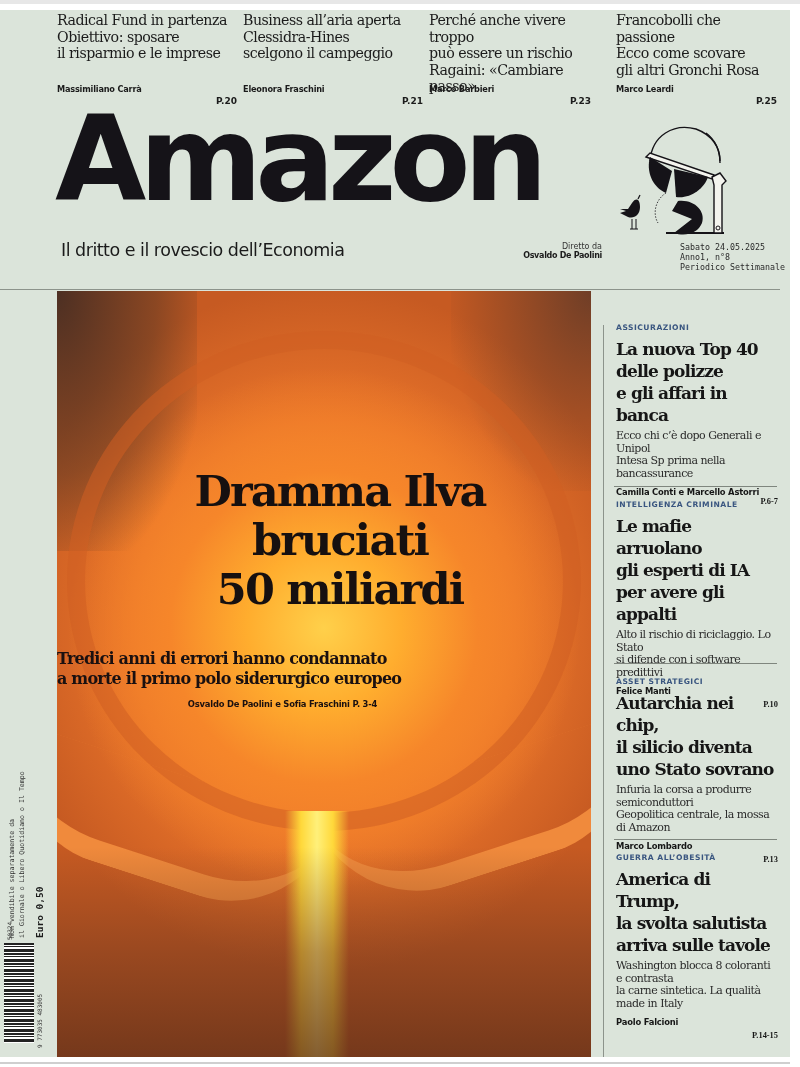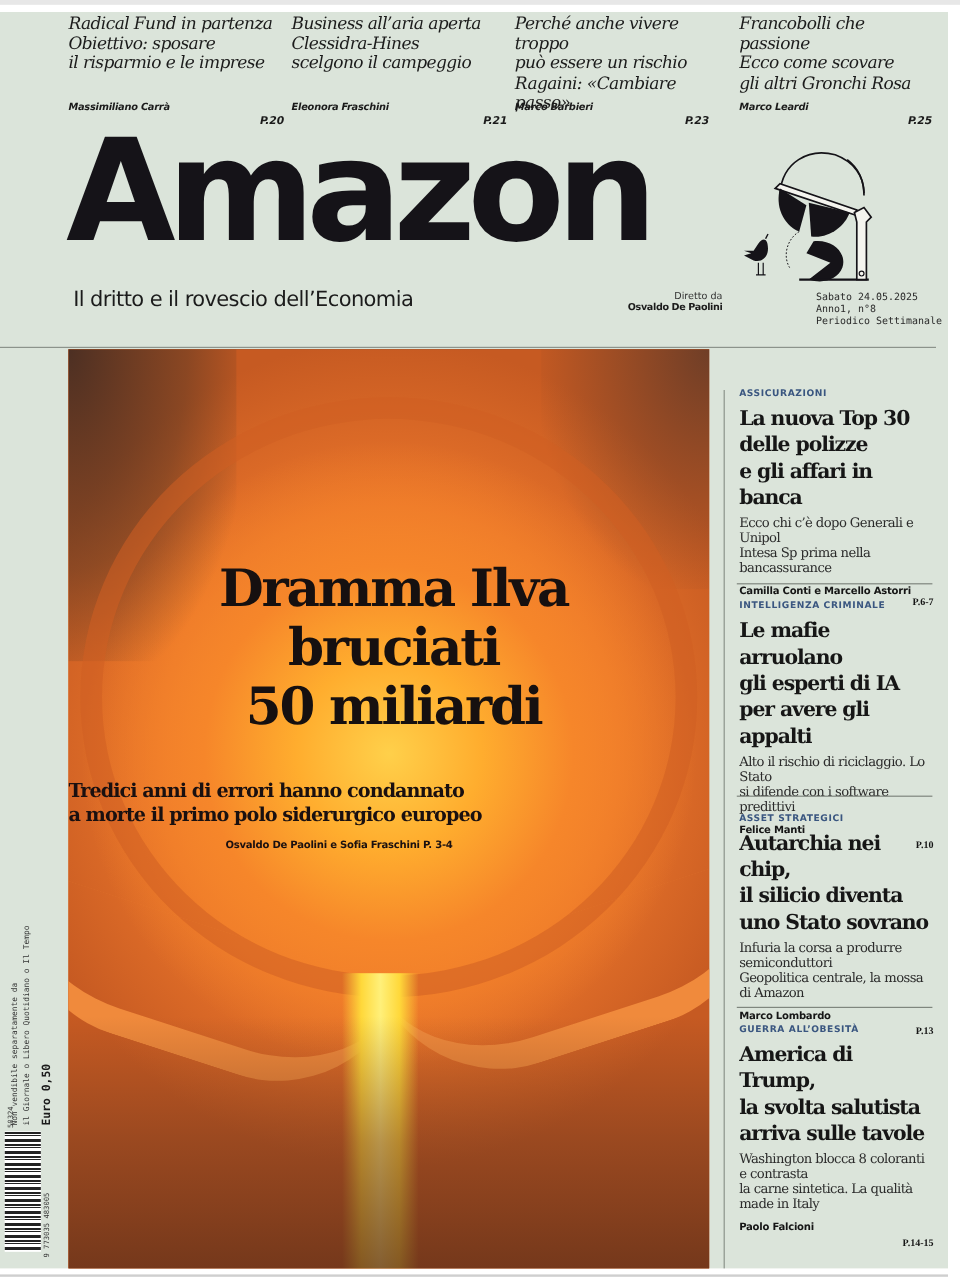--- a/index.html
+++ b/index.html
@@ -6,21 +6,21 @@
   html, body { width: 800px; height: 1067px; overflow: hidden; background: #ffffff; }
   body { position: relative; font-family: "Liberation Sans", sans-serif; }
   .page {
     position: absolute; left: 0; top: 10px; width: 790px; height: 1047px;
     background: #dbe4da;
   }
   .top-rule { position: absolute; left: 0; top: 0; width: 800px; height: 4px; background: #e7e7e7; }
   .bottom-rule { position: absolute; left: 0; top: 1062px; width: 790px; height: 2px; background: #cfcfcf; }
 
   
-  .teaser { position: absolute; top: 12px; width: 180px; font-style: italic; }
+  .teaser { position: absolute; top: 12px; width: 180px; }
   .teaser .t-title {
     font-family: "DejaVu Serif", serif; font-size: 14.2px; line-height: 16.5px;
     color: #1b1b1b; letter-spacing: -0.5px; white-space: pre-line;
   }
   .teaser .t-author {
     position: absolute; top: 72px; left: 0;
     font-family: "DejaVu Sans", sans-serif; font-weight: bold; font-size: 8.2px; color: #1b1b1b; letter-spacing: -0.2px;
   }
   .teaser .t-page {
     position: absolute; top: 84px; right: 0;
@@ -76,21 +76,21 @@
   }
   .hero .stream {
     position: absolute; left: 228px; top: 520px; width: 64px; height: 246px;
     background: linear-gradient(90deg, rgba(255,200,40,0) 0%, #ffd83a 25%, #fff07a 50%, #ffd83a 75%, rgba(255,200,40,0) 100%);
   }
   .hero .base-dark {
     position: absolute; left: 0; bottom: 0; width: 534px; height: 210px;
     background: linear-gradient(180deg, rgba(0,0,0,0) 0%, rgba(110,55,30,0.5) 50%, rgba(90,45,25,0.75) 100%);
   }
   .hero .headline {
-    position: absolute; left: 4px; width: 534px; top: 176px; text-align: center;
+    position: absolute; left: 16px; width: 534px; top: 176px; text-align: center;
     font-family: "DejaVu Serif", serif; font-size: 43px; line-height: 49px; font-weight: bold;
     letter-spacing: -1.8px; color: #161010; white-space: pre-line;
   }
   .hero .subhead {
     position: absolute; left: 0; width: 534px; top: 358px; text-align: left;
     font-family: "DejaVu Serif", serif; font-weight: bold; font-size: 16px; line-height: 20px;
     letter-spacing: -0.8px; color: #1a1010; white-space: pre-line;
   }
   .hero .byline {
     position: absolute; left: 0; width: 451px; top: 408px; text-align: center;
@@ -213,21 +213,21 @@
 50 miliardi</div>
   <div class="subhead">Tredici anni di errori hanno condannato
 a morte il primo polo siderurgico europeo</div>
   <div class="byline">Osvaldo De Paolini e Sofia Fraschini P. 3-4</div>
 </div>
 
 <div class="sidebar-vline"></div>
 
 <div class="story" style="top:323px">
   <div class="kicker">ASSICURAZIONI</div>
-  <div class="s-title">La nuova Top 30
+  <div class="s-title">La nuova Top 40
 delle polizze
 e gli affari in banca</div>
   <div class="s-desc">Ecco chi c’è dopo Generali e Unipol
 Intesa Sp prima nella bancassurance</div>
   <div class="s-author">Camilla Conti e Marcello Astorri</div>
   <div class="s-page">P.6-7</div>
 </div>
 <div class="story-rule" style="top:486px"></div>
 
 <div class="story" style="top:500px">

